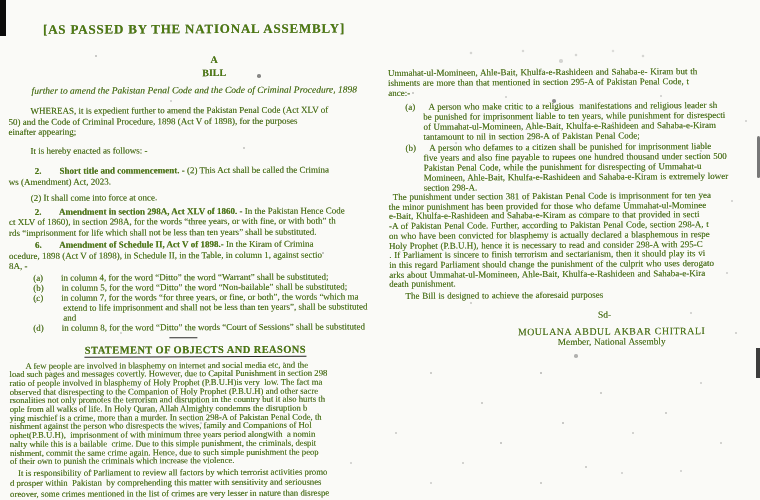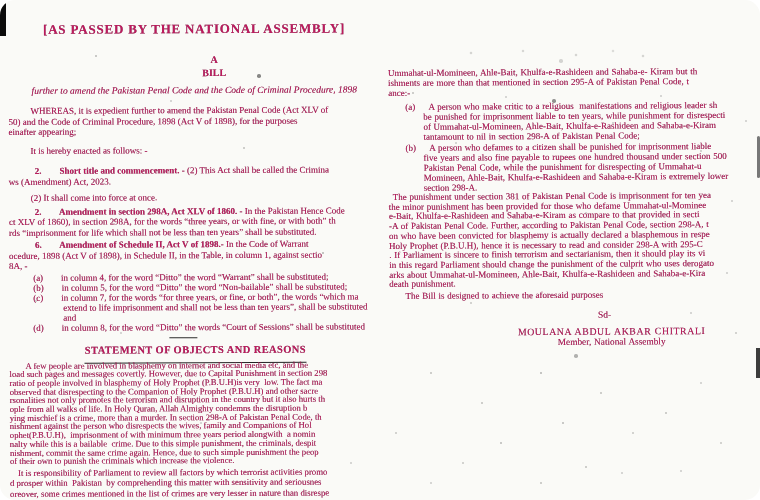--- a/index.html
+++ b/index.html
@@ -1,21 +1,20 @@
 <!DOCTYPE html>
 <html><head>
 <meta charset="utf-8">
 <style>
   html,body { margin:0; padding:0; }
   .sheet {
     position:relative; width:760px; height:500px;
     background:#fafaf7; overflow:hidden;
-    font-family:"Liberation Serif", serif; color:#be185d;
+    font-family:"Liberation Serif", serif; color:#4d7c0f;
     text-shadow:0 0 0.3px rgba(25,25,25,0.55);
-    border-radius:15px;
   }
   .col { position:absolute; }
   .col-left  { left:8px;  top:22px; width:372px; transform:rotate(-0.25deg); transform-origin:top left; }
   .col-right { left:388px; top:68px; width:372px; transform:rotate(-0.35deg); transform-origin:top left; word-spacing:0.5px; }
 
   .hdr { text-align:center; font-weight:bold; font-size:13px; letter-spacing:0.8px; line-height:16px; }
   .ctr { text-align:center; }
   .b { font-weight:bold; }
   .i { font-style:italic; }
   .shift { transform:translateX(20px); }
@@ -45,21 +44,21 @@
   .find16 div:first-child { text-indent:16px; }
   .find22 div:first-child { text-indent:22px; }
   .find8  div:first-child { text-indent:8px; }
   .find4  div:first-child { text-indent:4px; }
 
   .mt1{margin-top:1px}.mt2{margin-top:2px}.mt3{margin-top:3px}.mt4{margin-top:4px}
   .mt5{margin-top:5px}.mt6{margin-top:6px}.mt7{margin-top:7px}.mt8{margin-top:8px}.mt10{margin-top:10px}.mt18{margin-top:18px}
 
   .rule { width:28px; height:0; border-top:1.4px solid #2b2b2b; margin:5px 0 0 160px; }
   .stmt-h { text-align:center; font-size:10.5px; font-weight:bold; line-height:12px; }
-  .stmt-h span { border-bottom:1.3px solid #222; padding-bottom:7px; letter-spacing:0.4px; }
+  .stmt-h span { border-bottom:1.3px solid #222; padding-bottom:1px; letter-spacing:0.4px; }
 
   .sig { margin-top:9px; margin-left:72px; width:300px; text-align:center; }
   .sig-sd { font-size:9.5px; line-height:10px; margin-right:14px; }
   .sig-name { margin-top:6px; font-size:9.8px; letter-spacing:0.6px; line-height:11px; }
   .sig-role { font-size:9.3px; line-height:11px; }
 
   .edge-tl { position:absolute; left:0; top:0; width:6px; height:36px; background:#0b0b0b; }
   .edge-r1 { position:absolute; right:0; top:136px; width:3px; height:42px; background:#777; border-radius:2px; }
   .edge-r2 { position:absolute; right:0; top:348px; width:4px; height:30px; background:#3c3c3c; }
 
@@ -114,21 +113,21 @@
         <div>ws (Amendment) Act, 2023.</div>
       </div>
     <div class="cline ind22 mt6">(2) It shall come into force at once.</div>
 
     <div class="cline ind26 mt3"><span class="b">2.        Amendment in section 298A, Act XLV of 1860. -</span><span> In the Pakistan Hence Code</span></div>
     <div class="bill">
         <div>ct XLV of 1860), in section 298A, for the words “three years, or with fine, or with both” th</div>
         <div>rds “imprisonment for life which shall not be less than ten years” shall be substituted.</div>
       </div>
 
-    <div class="cline ind26 mt2"><span class="b">6.        Amendment of Schedule II, Act V of 1898.-</span><span> In the Code of Warrant</span></div>
+    <div class="cline ind26 mt2"><span class="b">6.        Amendment of Schedule II, Act V of 1898.-</span><span> In the Kiram of Crimina</span></div>
     <div class="bill">
         <div>ocedure, 1898 (Act V of 1898), in Schedule II, in the Table, in column 1, against sectio</div>
         <div>8A, -</div>
       </div>
     <div class="items litem mt1">
         <div>(a)        in column 4, for the word “Ditto” the word “Warrant” shall be substituted;</div>
       </div>
     <div class="items litem">
         <div>(b)        in column 5, for the word “Ditto” the word “Non-bailable” shall be substituted;</div>
       </div>

